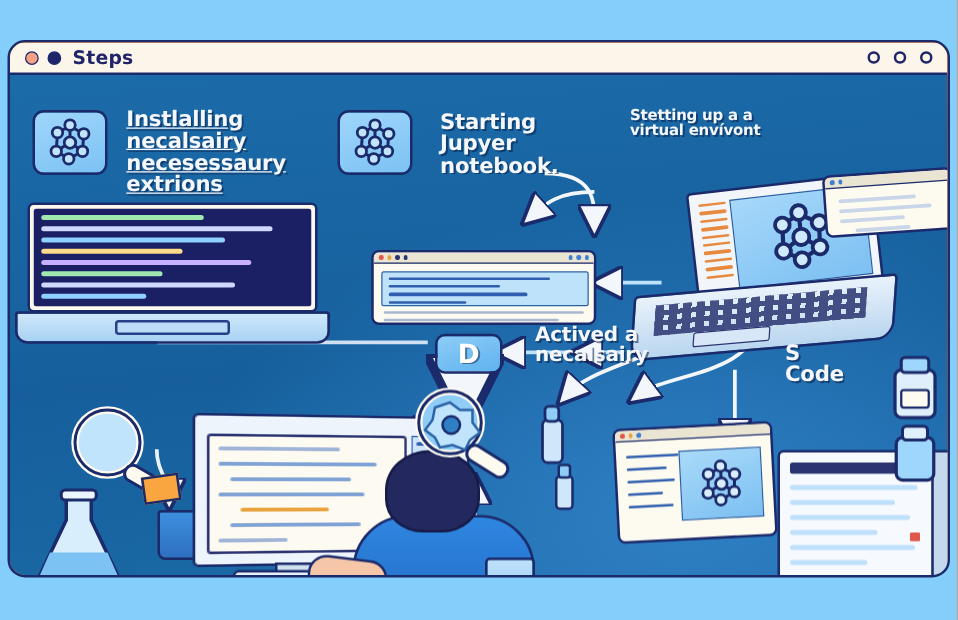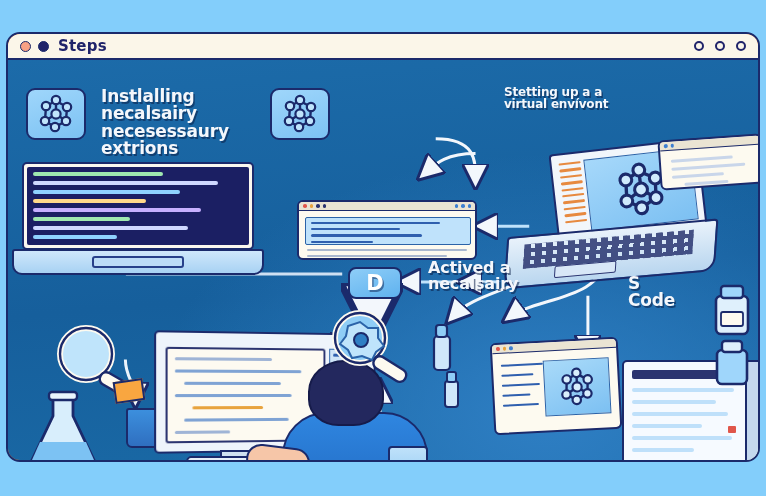--- a/index.html
+++ b/index.html
@@ -233,21 +233,21 @@
           <circle cx="12" cy="12" r="4.2"></circle>
             <circle cx="22" cy="6" r="4.2"></circle>
           <circle cx="33" cy="13" r="4.2"></circle>
             <circle cx="32" cy="27" r="4.2"></circle>
           <circle cx="21" cy="33" r="4.2"></circle>
             <circle cx="11" cy="27" r="4.2"></circle>
           <circle cx="22" cy="20" r="4.6"></circle>
         </g>
       </svg>
     </div>
-    <div class="lbl" style="left:93px;top:28px;font-size:17px;">Instlalling
+    <div class="lbl" style="left:93px;top:28px;font-size:17px;text-decoration:underline;">Instlalling
 necalsairy
 necesessaury
 extrions</div>
 
     <div class="tile" style="left:262px;top:28px;width:60px;height:52px;">
       <svg width="44" height="40" viewBox="0 0 44 40">
         <g stroke="#1b2a6b" stroke-width="2.4" fill="none">
           <path d="M12,12 L22,7 L33,13 L32,27 L21,33 L11,27 Z"></path>
           <path d="M22,7 L22,20 M11,27 L22,20 M32,27 L22,20"></path>
         </g>
@@ -255,20 +255,23 @@
           <circle cx="12" cy="12" r="4.2"></circle>
             <circle cx="22" cy="6" r="4.2"></circle>
           <circle cx="33" cy="13" r="4.2"></circle>
             <circle cx="32" cy="27" r="4.2"></circle>
           <circle cx="21" cy="33" r="4.2"></circle>
             <circle cx="11" cy="27" r="4.2"></circle>
           <circle cx="22" cy="20" r="4.6"></circle>
         </g>
       </svg>
     </div>
+    <div class="lbl" style="left:344px;top:30px;font-size:17px;">Starting
+Jupyer
+  notebook.</div>
 
     <div class="lbl" style="left:496px;top:26px;font-size:12px;">Stetting up a a
 virtual envívont</div>
 
     <div id="terminal">
       <div class="scr">
         <div class="code-ln" style="width:62%;background:#9fe8b0"></div>
         <div class="code-ln" style="width:88%;background:#cfd8ff"></div>
         <div class="code-ln" style="width:70%;background:#8fd2ff"></div>
         <div class="code-ln" style="width:54%;background:#ffd98a"></div>

